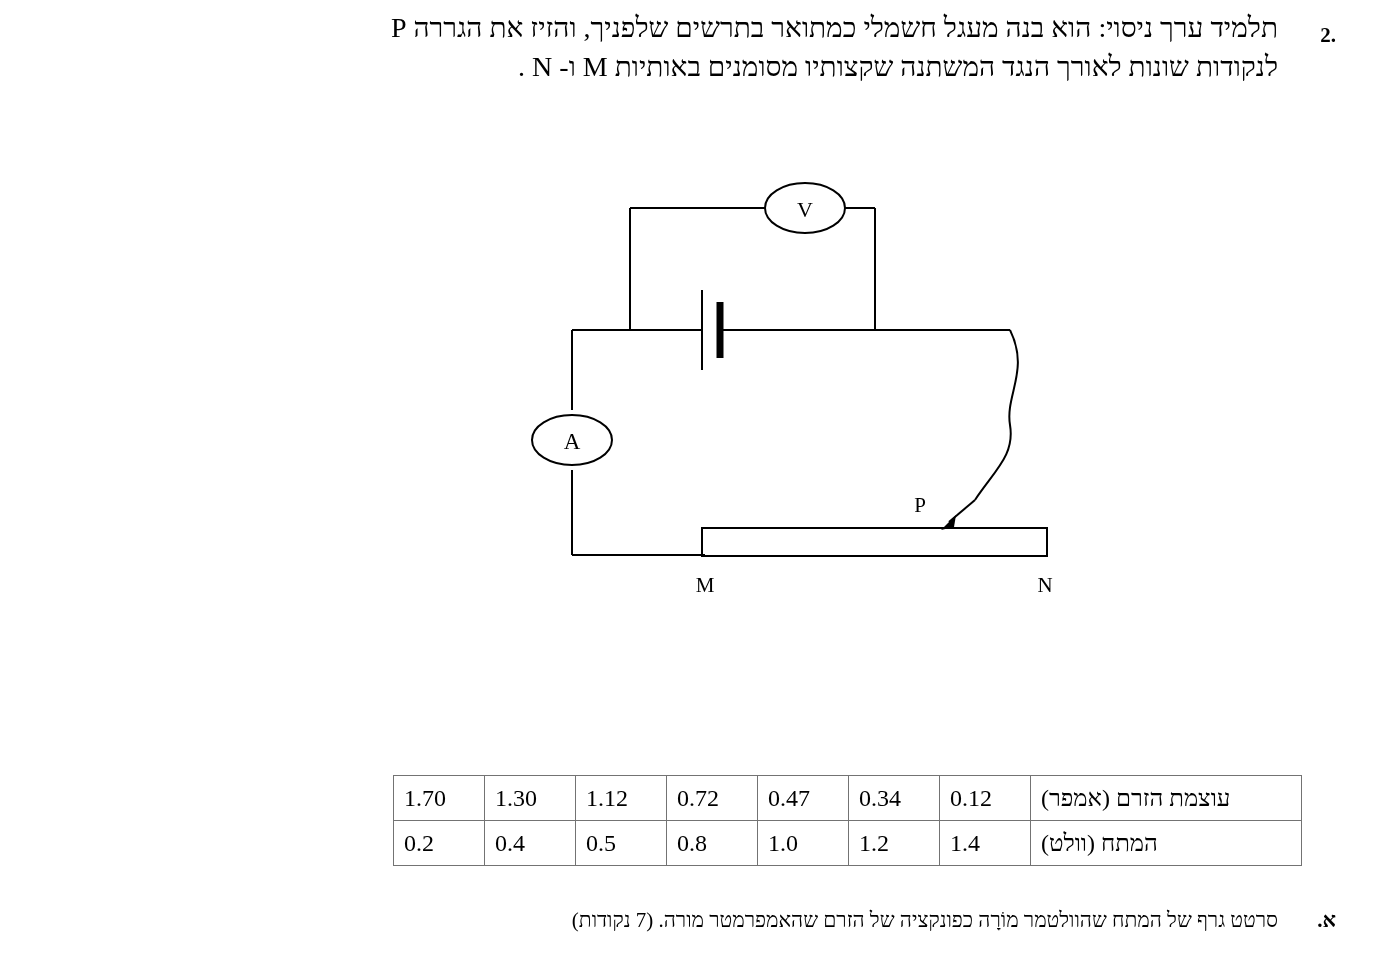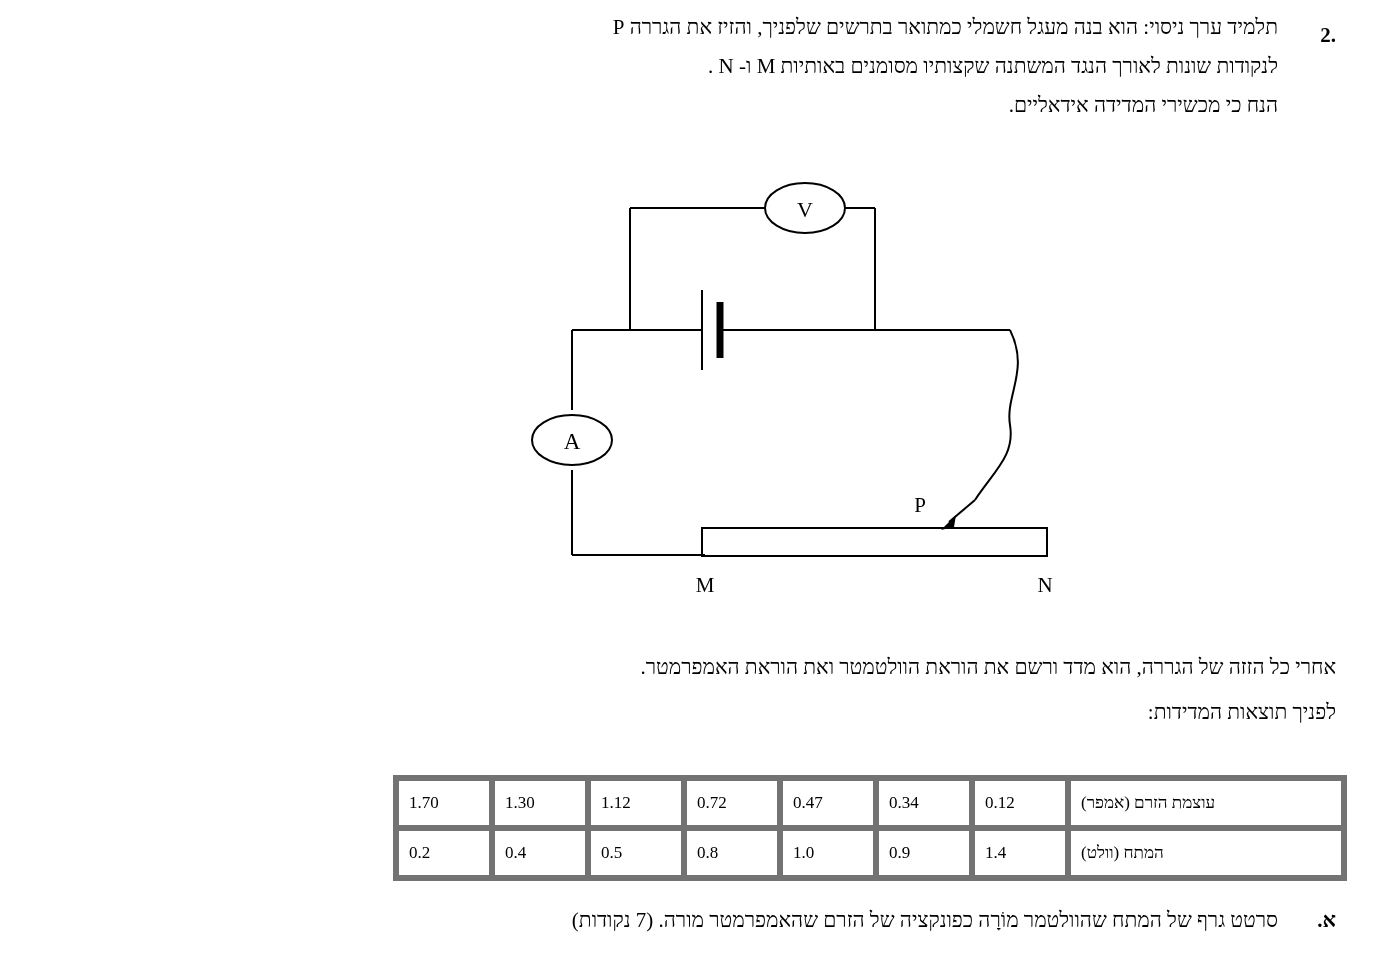--- a/index.html
+++ b/index.html
@@ -24,21 +24,21 @@
   
   .q-block {
     position: absolute;
     top: 8px;
     right: 60px;
     width: 1290px;
     direction: rtl;
     text-align: right;
   }
   .q-line {
-    font-size: 21px;
+    font-size: 28px;
     line-height: 39px;
     white-space: nowrap;
   }
   .q-num {
     position: absolute;
     top: 8px;
     right: 0px;
     font-size: 21px;
     font-weight: bold;
     line-height: 39px;
@@ -69,22 +69,22 @@
 
   
   .results-table {
     position: absolute;
     top: 775px;
     left: 393px;
     border-collapse: collapse;
     direction: rtl;
   }
   .results-table td {
-    border: 6px solid #737373;
-    font-size: 17px;
+    border: 1px solid #737373;
+    font-size: 24px;
     height: 34px;
     padding: 5px 10px 5px 10px;
     text-align: right;
     white-space: nowrap;
   }
   .results-table td.label-cell {
     width: 250px;
     text-align: left;
   }
   .results-table td.val {
@@ -121,21 +121,20 @@
 </style>
 </head>
 <body>
 
 <div class="page">
 
   <div class="q-block">
     <span class="q-num">.2</span>
     <div class="q-line l1">תלמיד ערך ניסוי: הוא בנה מעגל חשמלי כמתואר בתרשים שלפניך, והזיז את הגררה  P</div>
     <div class="q-line l2">לנקודות שונות לאורך הנגד המשתנה שקצותיו מסומנים באותיות  M  ו- N .</div>
-    <div class="q-line l3">הנח כי מכשירי המדידה אידאליים.</div>
   </div>
 
   <div class="circuit">
     <svg width="700" height="440" viewBox="0 0 700 440" xmlns="http://www.w3.org/2000/svg">
       <g fill="none" stroke="#000000" stroke-width="2">
 
         <line x1="200" y1="38" x2="335" y2="38"></line>
         <line x1="415" y1="38" x2="445" y2="38"></line>
         <line x1="200" y1="38" x2="200" y2="160"></line>
         <line x1="445" y1="38" x2="445" y2="160"></line>
@@ -166,41 +165,37 @@
         <line x1="545" y1="330" x2="519" y2="352"></line>
         <polygon points="511,360 526,345 524,357" stroke="none"></polygon>
       </g>
       <text x="490" y="342" text-anchor="middle" font-size="21" font-family="Liberation Serif, serif" fill="#000000">P</text>
 
       <text x="275" y="422" text-anchor="middle" font-size="21" font-family="Liberation Serif, serif" fill="#000000">M</text>
       <text x="615" y="422" text-anchor="middle" font-size="21" font-family="Liberation Serif, serif" fill="#000000">N</text>
     </svg>
   </div>
 
-  <div class="mid-text">
-    <div class="q-line">אחרי כל הזזה של הגררה, הוא מדד ורשם את הוראת הוולטמטר ואת הוראת האמפרמטר.</div>
-    <div class="q-line">לפניך תוצאות המדידות:</div>
-  </div>
 
   <table class="results-table">
     <tbody>
       <tr>
         <td class="label-cell">עוצמת הזרם (אמפר)</td>
         <td class="val">0.12</td>
         <td class="val">0.34</td>
         <td class="val">0.47</td>
         <td class="val">0.72</td>
         <td class="val">1.12</td>
         <td class="val">1.30</td>
         <td class="val">1.70</td>
       </tr>
       <tr>
         <td class="label-cell">המתח (וולט)</td>
         <td class="val">1.4</td>
-        <td class="val">0.9</td>
+        <td class="val">1.2</td>
         <td class="val">1.0</td>
         <td class="val">0.8</td>
         <td class="val">0.5</td>
         <td class="val">0.4</td>
         <td class="val">0.2</td>
       </tr>
     </tbody>
   </table>
 
   <div class="bottom-item">

